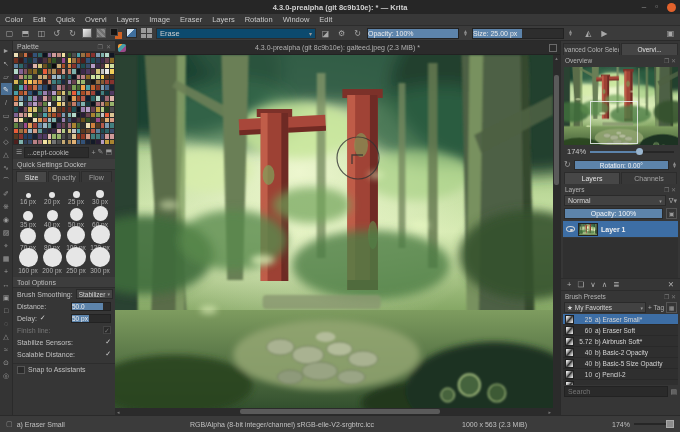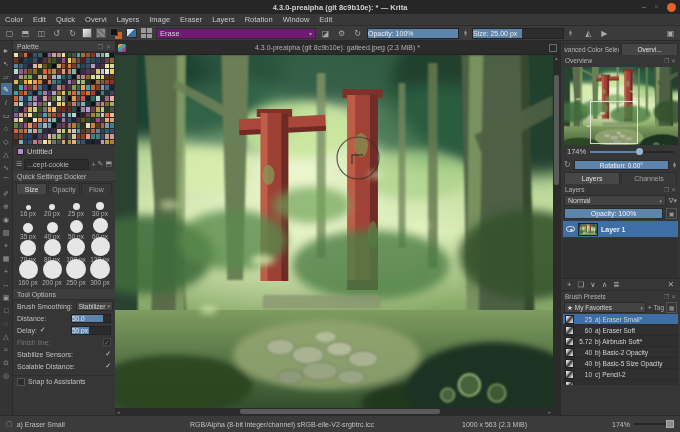--- a/index.html
+++ b/index.html
@@ -23,21 +23,21 @@
   .tbi { color:#a8a8a8; font-size:8px; width:11px; text-align:center; }
   .swatch { width:10px; height:10px; border:1px solid #555; }
   .sw-grad { background:linear-gradient(135deg,#f0f0f0,#9a9a9a); }
   .sw-pat  { background:repeating-linear-gradient(45deg,#8a8a8a 0 2px,#6f6f6f 2px 4px); }
   .fgbg { position:relative; width:12px; height:11px; }
   .fgbg .bgc { position:absolute; right:0; bottom:0; width:7px; height:7px; background:#d06224; }
   .fgbg .fgc { position:absolute; left:0; top:0; width:8px; height:8px; background:#141414; border:1px solid #444; }
   .brushedit { width:11px; height:10px; background:linear-gradient(135deg,#cfe0ee 45%,#3f6f9e 45%); border:1px solid #2a2a2a; }
   .wsicon { width:11px; height:10px; display:grid; grid-template-columns:1fr 1fr; grid-template-rows:1fr 1fr; gap:1px; }
   .wsicon i { background:#9a9a9a; }
-  .combo { height:11px; background:#701a75; border:1px solid #2c2c2c; display:flex; align-items:center; padding:0 3px; color:#cfcfcf; }
+  .combo { height:11px; background:#0c4a6e; border:1px solid #2c2c2c; display:flex; align-items:center; padding:0 3px; color:#cfcfcf; }
   .combo .arrow { margin-left:auto; color:#9a9a9a; font-size:6px; }
   .tslider { position:relative; height:11px; background:#2d2d2d; border:1px solid #222; overflow:hidden; }
   .tslider .fill { position:absolute; left:0; top:0; bottom:0; background:#5d84ab; }
   .tslider .txt { position:relative; width:100%; text-align:center; font-size:7px; color:#eaeaea; line-height:10px; }
   .spin { display:flex; flex-direction:column; justify-content:center; line-height:.55; color:#8d8d8d; font-size:5px; }
 
   
   #toolbox { left:0; top:41px; width:13px; height:374px; background:#343434; border-right:1px solid #2a2a2a; display:flex; flex-direction:column; align-items:center; padding-top:3px; gap:1px; }
   .tool { width:11px; height:12px; display:flex; align-items:center; justify-content:center; color:#9d9d9d; font-size:7px; line-height:1; }
   .tool.sel { background:#4a6f94; color:#eaeaea; }
@@ -730,24 +730,20 @@
       <div class="sw" style="background: rgb(226, 177, 116);"></div>
       <div class="sw" style="background: rgb(71, 104, 140);"></div>
       <div class="sw" style="background: rgb(51, 82, 120);"></div>
       <div class="sw" style="background: rgb(26, 35, 52);"></div>
       <div class="sw" style="background: rgb(19, 26, 40);"></div>
       <div class="sw" style="background: rgb(42, 29, 53);"></div>
       <div class="sw" style="background: rgb(181, 156, 196);"></div>
       <div class="sw" style="background: rgb(196, 160, 62);"></div>
       <div class="sw" style="background: rgb(169, 132, 48);"></div>
     </div>
-  <div class="palrow">
-    <span class="purp"></span>
-    <span>Untitled</span>
-  </div>
   <div class="palchooser">
     <span class="mini">☰</span>
     <span class="palname">...cept-cookie</span>
     <span class="mini">+</span>
     <span class="mini">✎</span>
     <span class="mini">⬒</span>
   </div>
   <div class="hdr">
     <span>Quick Settings Docker</span>
   </div>
@@ -1036,20 +1032,24 @@
         <span class="bpthumb"></span>
         <span class="bpsize">10</span>
         <span class="bpname">c) Pencil-2</span>
       </div>
       <div class="bprow">
         <span class="bpthumb"></span>
         <span class="bpsize"></span>
         <span class="bpname"></span>
       </div>
     </div>
+  <div class="searchrow">
+    <input type="text" placeholder="Search" style="">
+    <span style="color:#8a8a8a;font-size:7px">▤</span>
+  </div>
 </div>
 
 <div id="statusbar" class="abs">
   <span style="color:#8a8a8a">▢</span>
   <span>a) Eraser Small</span>
   <span class="cs">RGB/Alpha (8-bit integer/channel)  sRGB-elle-V2-srgbtrc.icc</span>
   <span class="dims">1000 x 563 (2.3 MiB)</span>
   <span class="zl">
     <span>174%</span>
     <span class="ztrack">

